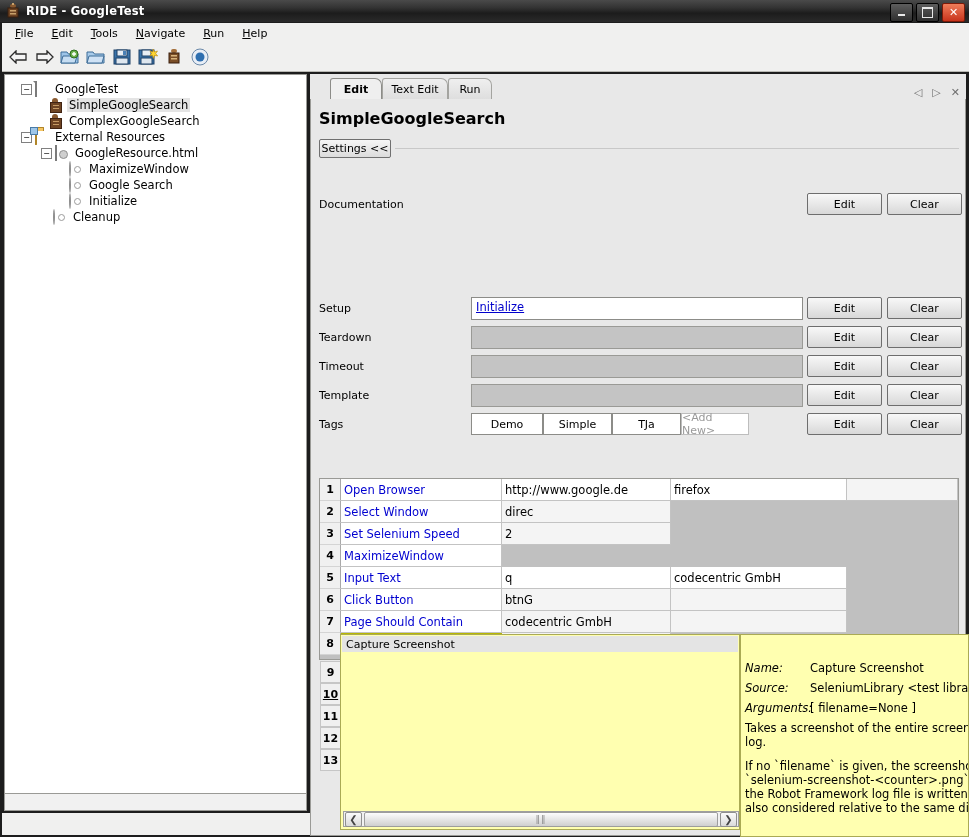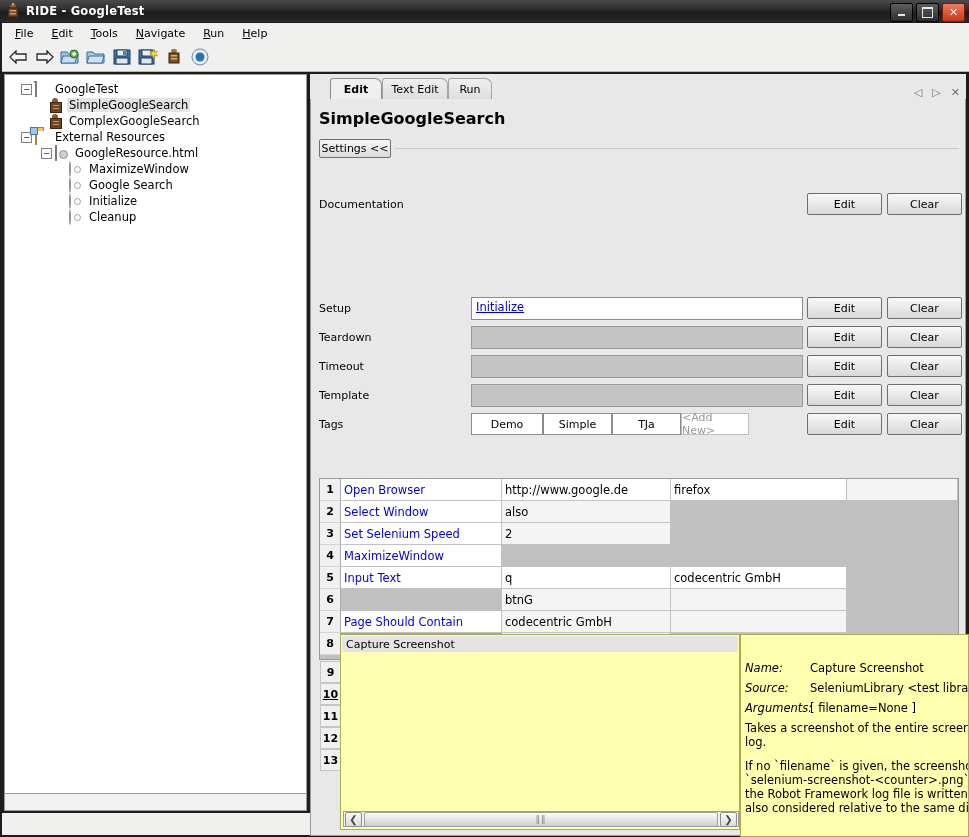--- a/index.html
+++ b/index.html
@@ -345,21 +345,21 @@
         <span class="tlabel">MaximizeWindow</span>
       </div>
       <div class="tnode" style="margin-left:58px;">
         <span class="tico"><span class="ico-gear"></span></span>
         <span class="tlabel">Google Search</span>
       </div>
       <div class="tnode" style="margin-left:58px;">
         <span class="tico"><span class="ico-gear"></span></span>
         <span class="tlabel">Initialize</span>
       </div>
-      <div class="tnode" style="margin-left:58px;">
+      <div class="tnode" style="margin-left:42px;">
         <span class="tico"><span class="ico-gear"></span></span>
         <span class="tlabel">Cleanup</span>
       </div>
 
     </div>
   </div>
   <div class="leftscroll-h"></div>
   <div class="bottomstrip"></div>
 
   <div class="rightpanel">
@@ -431,35 +431,36 @@
           <div class="rowhdr" style="top:110px;">6</div>
           <div class="rowhdr" style="top:132px;">7</div>
           <div class="rowhdr" style="top:154px;">8</div>
 
           <div class="gcell kw" style="left:21px;top:0px;width:161px;">Open Browser</div>
           <div class="gcell white" style="left:182px;top:0px;width:169px;">http://www.google.de</div>
           <div class="gcell white" style="left:351px;top:0px;width:176px;">firefox</div>
           <div class="gcell" style="left:527px;top:0px;width:111px;"></div>
 
           <div class="gcell kw" style="left:21px;top:22px;width:161px;">Select Window</div>
-          <div class="gcell" style="left:182px;top:22px;width:169px;">also</div>
+          <div class="gcell" style="left:182px;top:22px;width:169px;">direc</div>
           <div class="gcell empty" style="left:351px;top:22px;width:287px;"></div>
 
           <div class="gcell kw" style="left:21px;top:44px;width:161px;">Set Selenium Speed</div>
           <div class="gcell" style="left:182px;top:44px;width:169px;">2</div>
           <div class="gcell empty" style="left:351px;top:44px;width:287px;"></div>
 
           <div class="gcell kw" style="left:21px;top:66px;width:161px;">MaximizeWindow</div>
           <div class="gcell empty" style="left:182px;top:66px;width:456px;"></div>
 
           <div class="gcell kw" style="left:21px;top:88px;width:161px;">Input Text</div>
           <div class="gcell white" style="left:182px;top:88px;width:169px;">q</div>
           <div class="gcell white" style="left:351px;top:88px;width:176px;">codecentric GmbH</div>
           <div class="gcell empty" style="left:527px;top:88px;width:111px;"></div>
 
+          <div class="gcell kw" style="left:21px;top:110px;width:161px;">Click Button</div>
           <div class="gcell" style="left:182px;top:110px;width:169px;">btnG</div>
           <div class="gcell" style="left:351px;top:110px;width:176px;"></div>
           <div class="gcell empty" style="left:527px;top:110px;width:111px;"></div>
 
           <div class="gcell kw" style="left:21px;top:132px;width:161px;">Page Should Contain</div>
           <div class="gcell" style="left:182px;top:132px;width:169px;">codecentric GmbH</div>
           <div class="gcell" style="left:351px;top:132px;width:176px;"></div>
           <div class="gcell empty" style="left:527px;top:132px;width:111px;"></div>
 
           <div class="gcell editing" style="left:21px;top:154px;width:161px;">

